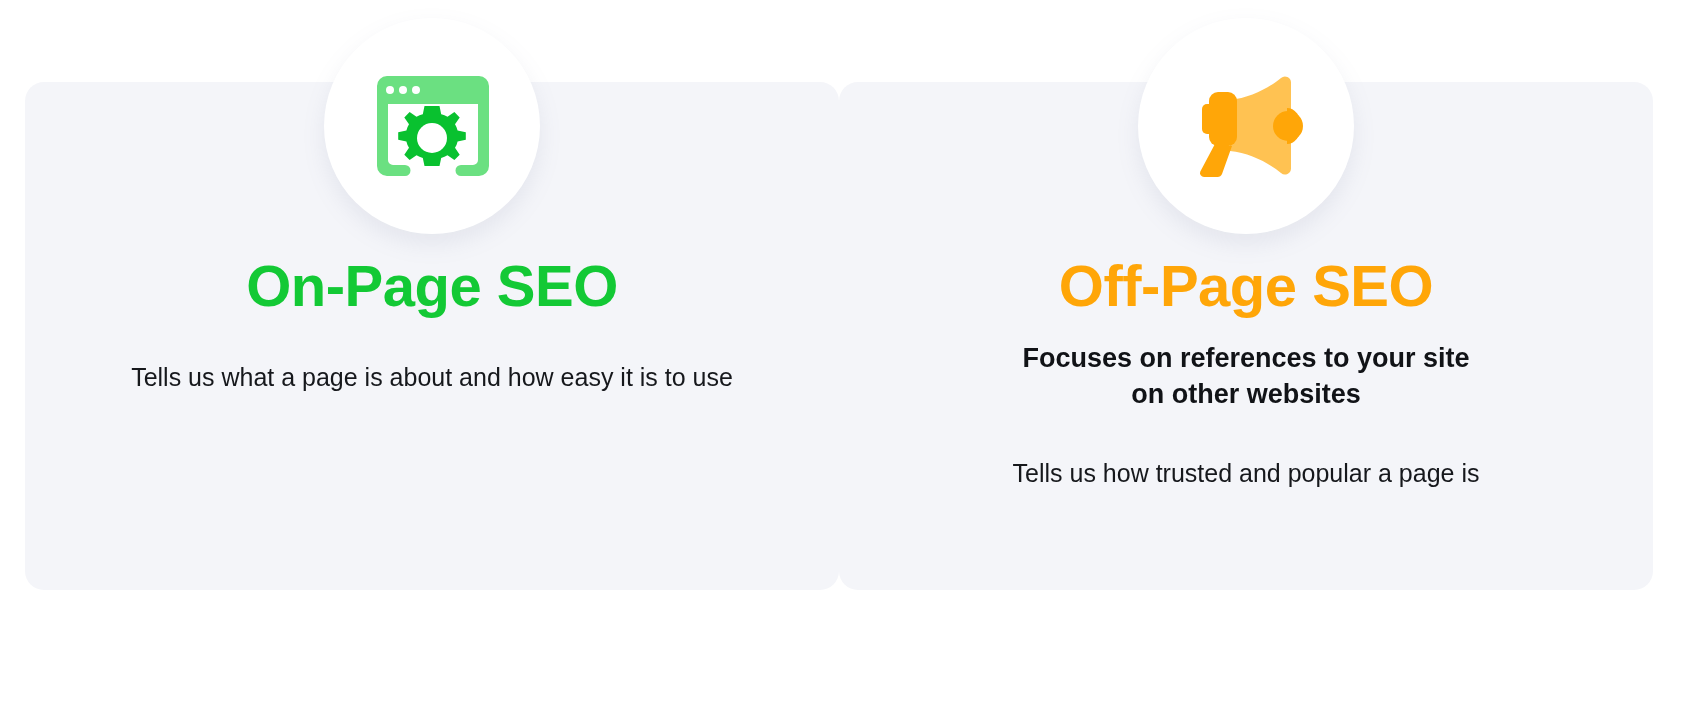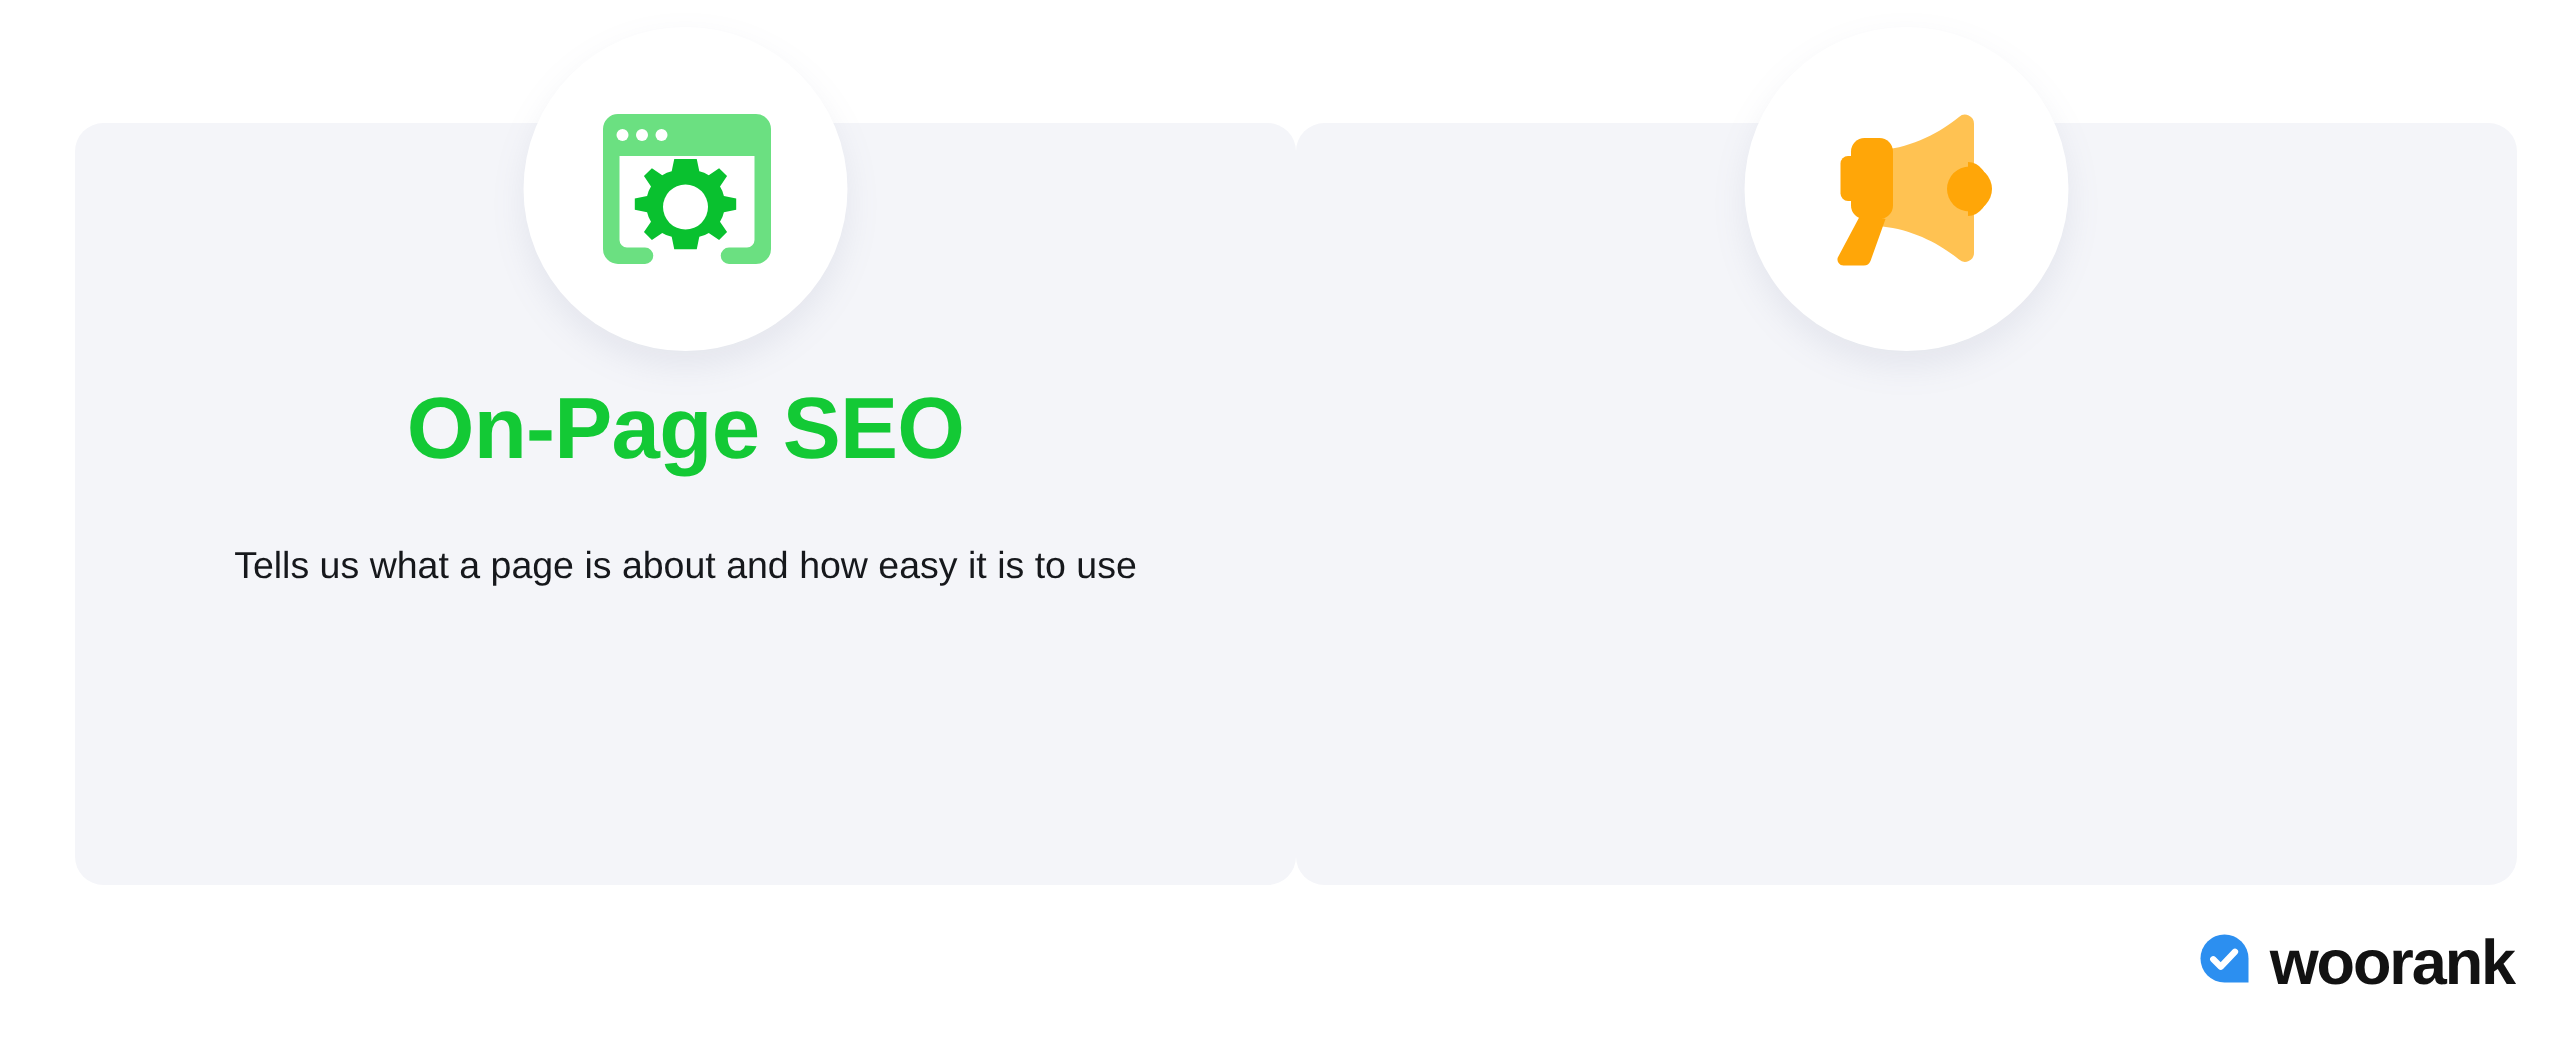--- a/index.html
+++ b/index.html
@@ -23,21 +23,21 @@
   }
 
   .cards-row {
     position: absolute;
     left: 25px;
     top: 82px;
     width: 1653px;
     height: 508px;
     display: flex;
     flex-direction: row;
-    justify-content: flex-end;
+    justify-content: flex-start;
   }
 
   .card {
     position: relative;
     width: 814px;
     height: 508px;
     background: #f4f5f9;
     border-radius: 19px;
     box-sizing: border-box;
   }
@@ -166,28 +166,25 @@
             <circle cx="105" cy="56" r="15" fill="#FFA608"></circle>
 
             <path d="M33 72 l16 4 -10 28 a5 5 0 0 1 -5 3 h-13 a4 4 0 0 1 -3.8 -5.3 z" fill="#FFA608"></path>
 
             <rect x="19" y="34" width="14" height="30" rx="5" fill="#FFA608"></rect>
             <rect x="26" y="22" width="28" height="54" rx="9" fill="#FFA608"></rect>
           </svg>
         </span>
       </div>
 
+      <div class="card-body">
+        <h2 class="card-title orange">Off-Page SEO</h2>
+        <p class="card-subtitle">Focuses on references to your site
+on other websites</p>
+        <p class="card-text">Tells us how trusted and popular a page is</p>
+      </div>
 
     </div>
 
   </div>
 
-  <div class="brand">
-    <span class="brand-mark">
-      <svg width="40" height="40" viewBox="0 0 40 40" xmlns="http://www.w3.org/2000/svg">
-        <path d="M20 4 a16 16 0 0 1 16 16 l0 16 -16 0 a16 16 0 0 1 0 -32 z" fill="#2C8FF0"></path>
-        <path d="M12.5 20.5 l5 5 9.5 -10" stroke="#FFFFFF" stroke-width="4.2" fill="none" stroke-linecap="round" stroke-linejoin="round"></path>
-      </svg>
-    </span>
-    <span class="brand-name">woorank</span>
-  </div>
 
 </div>
 
 </body></html>

